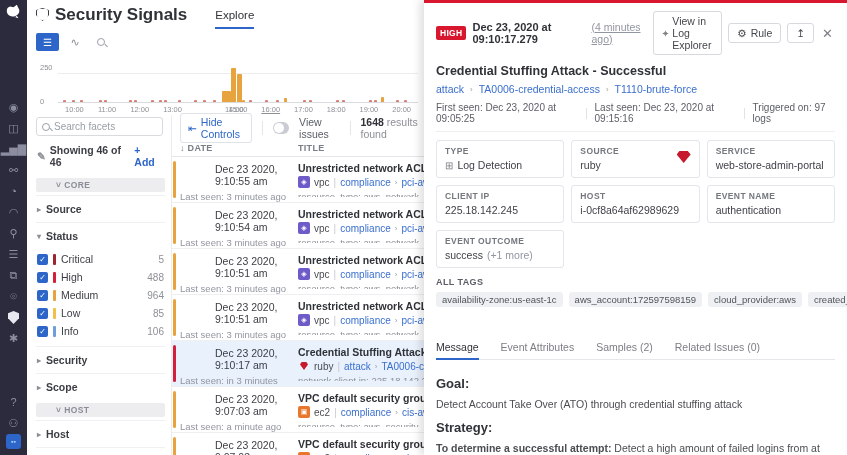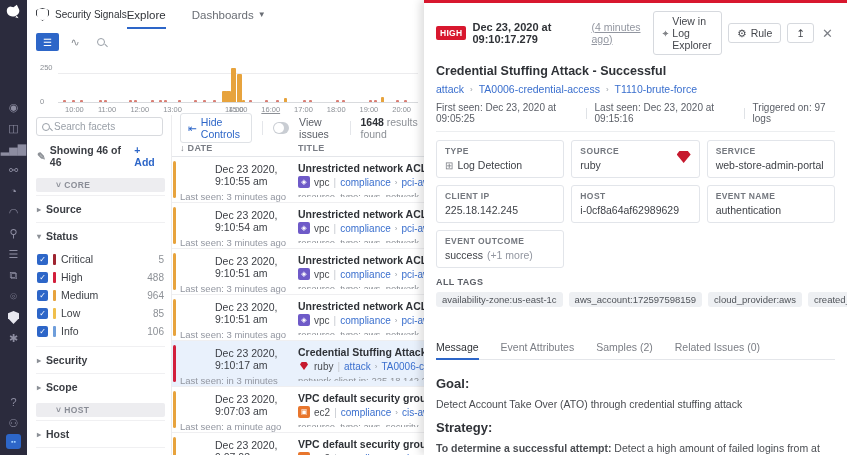--- a/index.html
+++ b/index.html
@@ -17,21 +17,21 @@
   .navspacer { flex:1; }
   .nav-avatar { width:15px; height:15px; border-radius:3px; background:#2d66c8; margin-bottom:6px;
     display:flex; align-items:center; justify-content:center; color:#9fd0ff; font-size:7px; }
   .shield-shape { width:11px; height:13px; background:#e8e8f0; clip-path:polygon(50% 0,100% 18%,100% 55%,50% 100%,0 55%,0 18%); }
 
   
   .main { width:397px; flex:0 0 397px; display:flex; flex-direction:column; background:#fff; }
   .pagehead { height:29px; display:flex; align-items:center; padding-left:9px; }
   .ph-shield { width:13px; height:13px; border:1.5px solid #3b3e44; border-radius:3px 3px 6px 6px; position:relative; margin-right:6px;
     clip-path:polygon(50% 0,100% 15%,100% 55%,50% 100%,0 55%,0 15%); }
-  .ph-title { font-size:10px; font-weight:normal; color:#2f3237; }
+  .ph-title { font-size:17px; font-weight:bold; color:#2f3237; margin-right:28px; }
   .ph-tab { font-size:11.5px; color:#6a6e75; margin-right:26px; position:relative; height:29px; display:flex; align-items:center; cursor:pointer; }
   .ph-tab.active { color:#2f3237; }
   .ph-tab.active::after { content:""; position:absolute; left:0; right:0; bottom:0; height:2px; background:#2d66c8; }
   .caret { font-size:8px; margin-left:4px; color:#6a6e75; }
 
   .toolbar { height:26px; display:flex; align-items:center; padding-left:9px; gap:6px; }
   .btn-list { width:23px; height:18px; background:#2d66c8; border-radius:2px; color:#fff; font-size:10px;
     display:flex; align-items:center; justify-content:center; cursor:pointer; }
   .btn-chartmode { width:20px; height:18px; color:#8c9096; font-size:11px; display:flex; align-items:center; justify-content:center; cursor:pointer; }
   .searchbox { flex:1; height:20px; display:flex; align-items:center; padding-left:6px; margin-right:4px; }
@@ -169,24 +169,20 @@
     <div class="navico">?</div>
     <div class="navico">⚇</div>
     <div class="nav-avatar">▪▪</div>
   </div>
 
   <div class="main">
     <div class="pagehead">
       <span class="ph-shield"></span>
       <span class="ph-title">Security Signals</span>
       <span class="ph-tab active">Explore</span>
-      <span class="ph-tab">
-          <span>Dashboards</span>
-          <span class="caret">▼</span>
-        </span>
     </div>
 
     <div class="toolbar">
       <div class="btn-list">☰</div>
       <div class="btn-chartmode">∿</div>
       <div class="searchbox">
         <span class="mag"></span>
       </div>
     </div>
 

